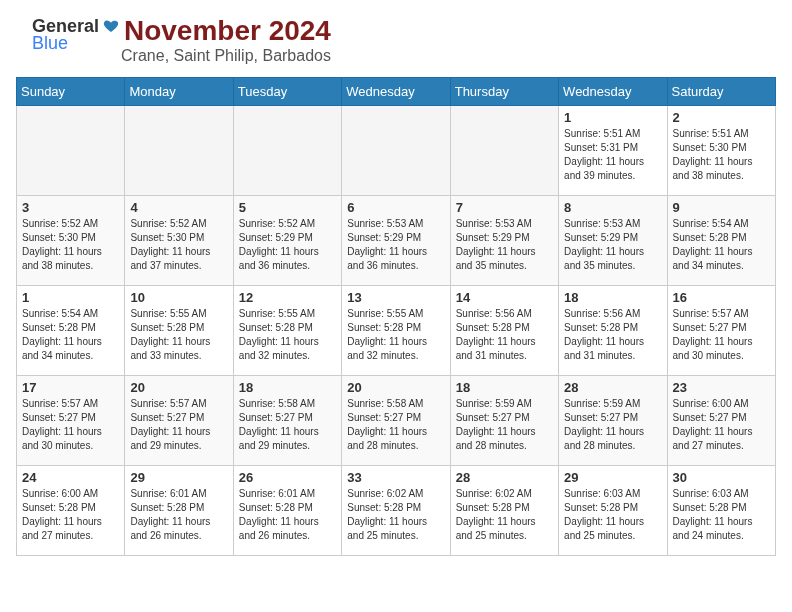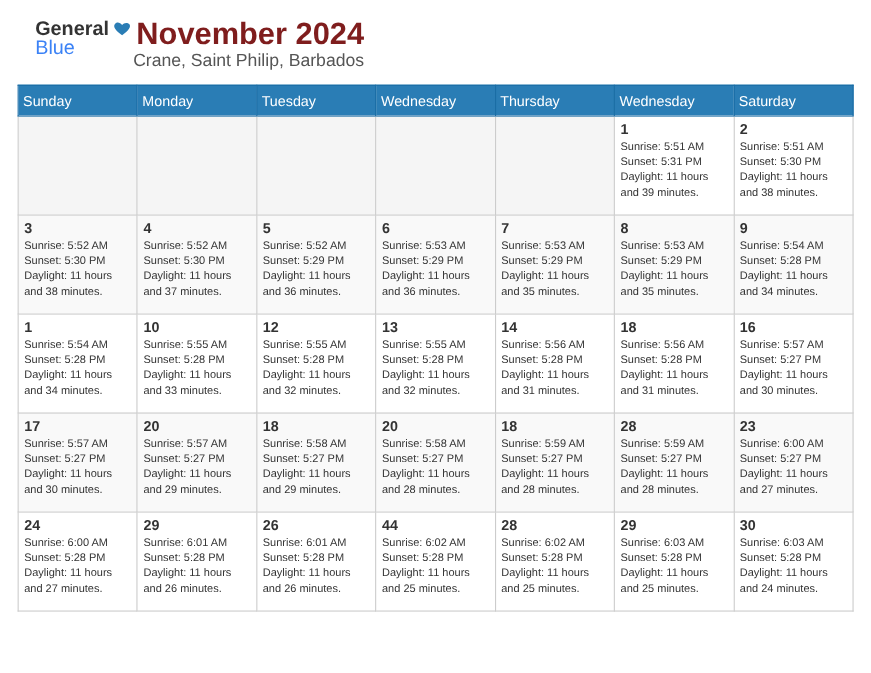--- a/index.html
+++ b/index.html
@@ -294,21 +294,21 @@
 Sunset: 5:28 PM
 Daylight: 11 hours and 26 minutes.</div>
         </td>
         <td>
           <span class="day-num">26</span>
           <div class="day-info" style="white-space: pre-line;">Sunrise: 6:01 AM
 Sunset: 5:28 PM
 Daylight: 11 hours and 26 minutes.</div>
         </td>
         <td>
-          <span class="day-num">44</span>
+          <span class="day-num">33</span>
           <div class="day-info" style="white-space: pre-line;">Sunrise: 6:02 AM
 Sunset: 5:28 PM
 Daylight: 11 hours and 25 minutes.</div>
         </td>
         <td>
           <span class="day-num">28</span>
           <div class="day-info" style="white-space: pre-line;">Sunrise: 6:02 AM
 Sunset: 5:28 PM
 Daylight: 11 hours and 25 minutes.</div>
         </td>

